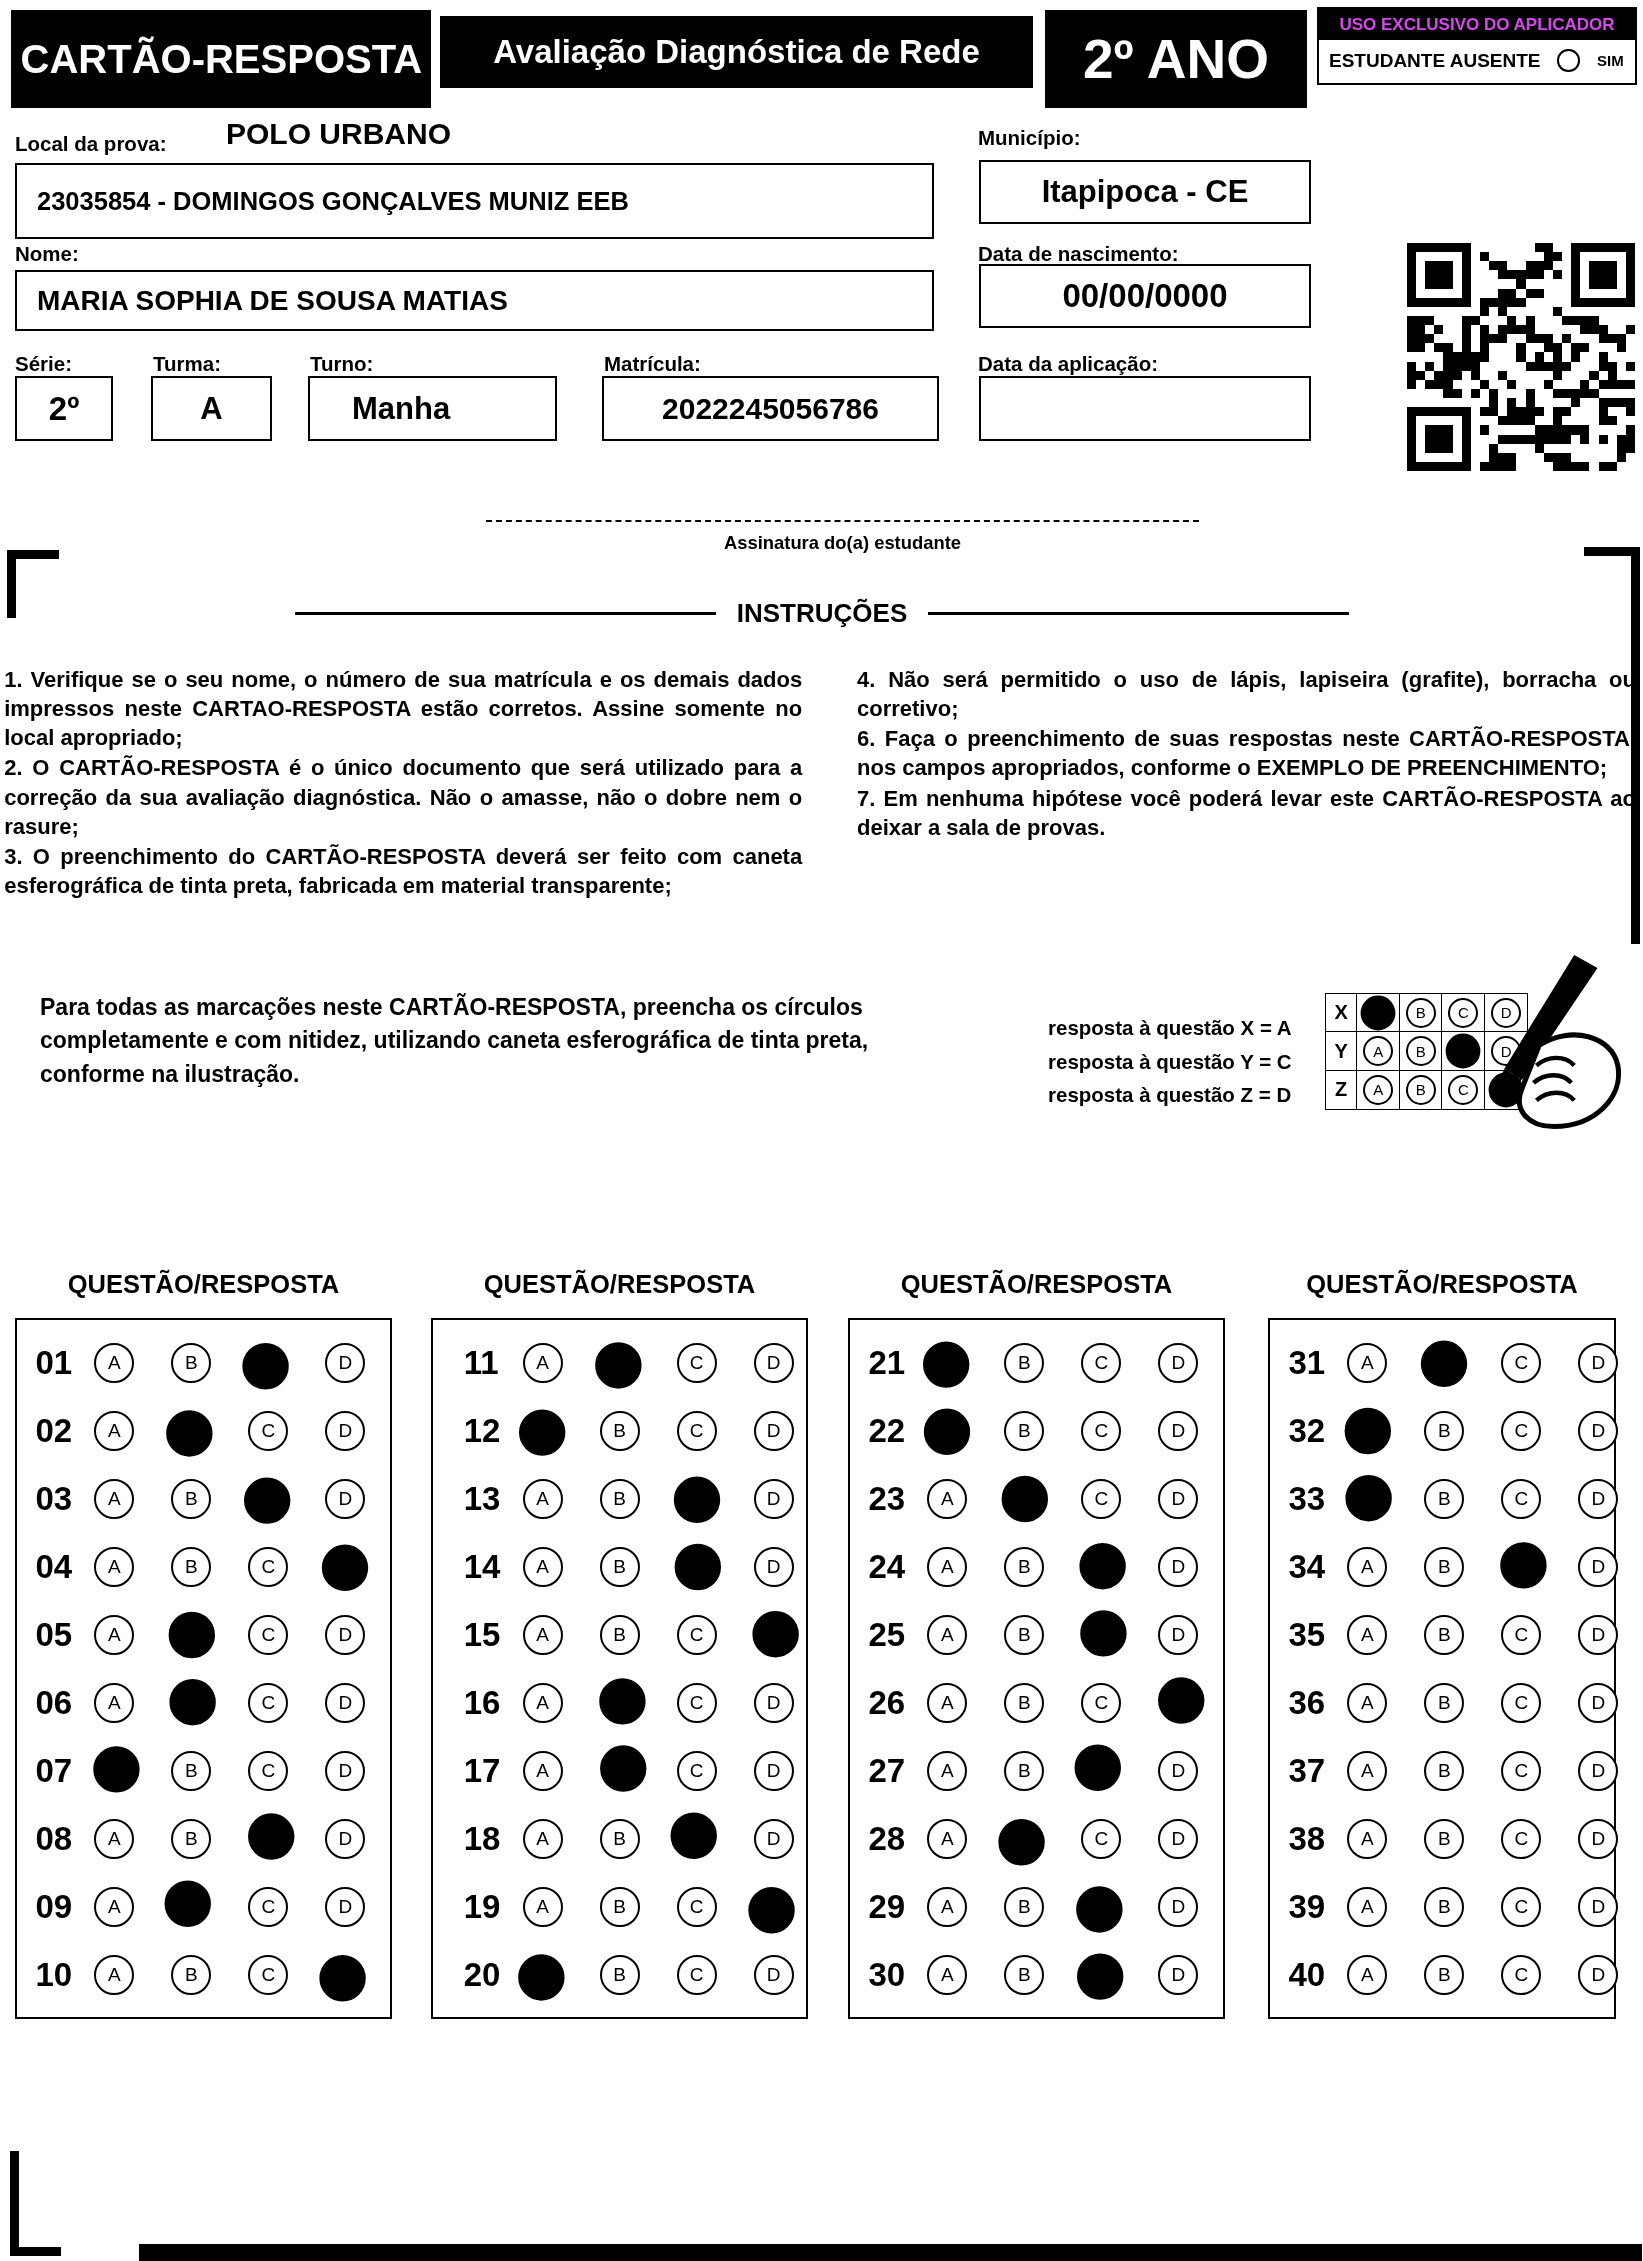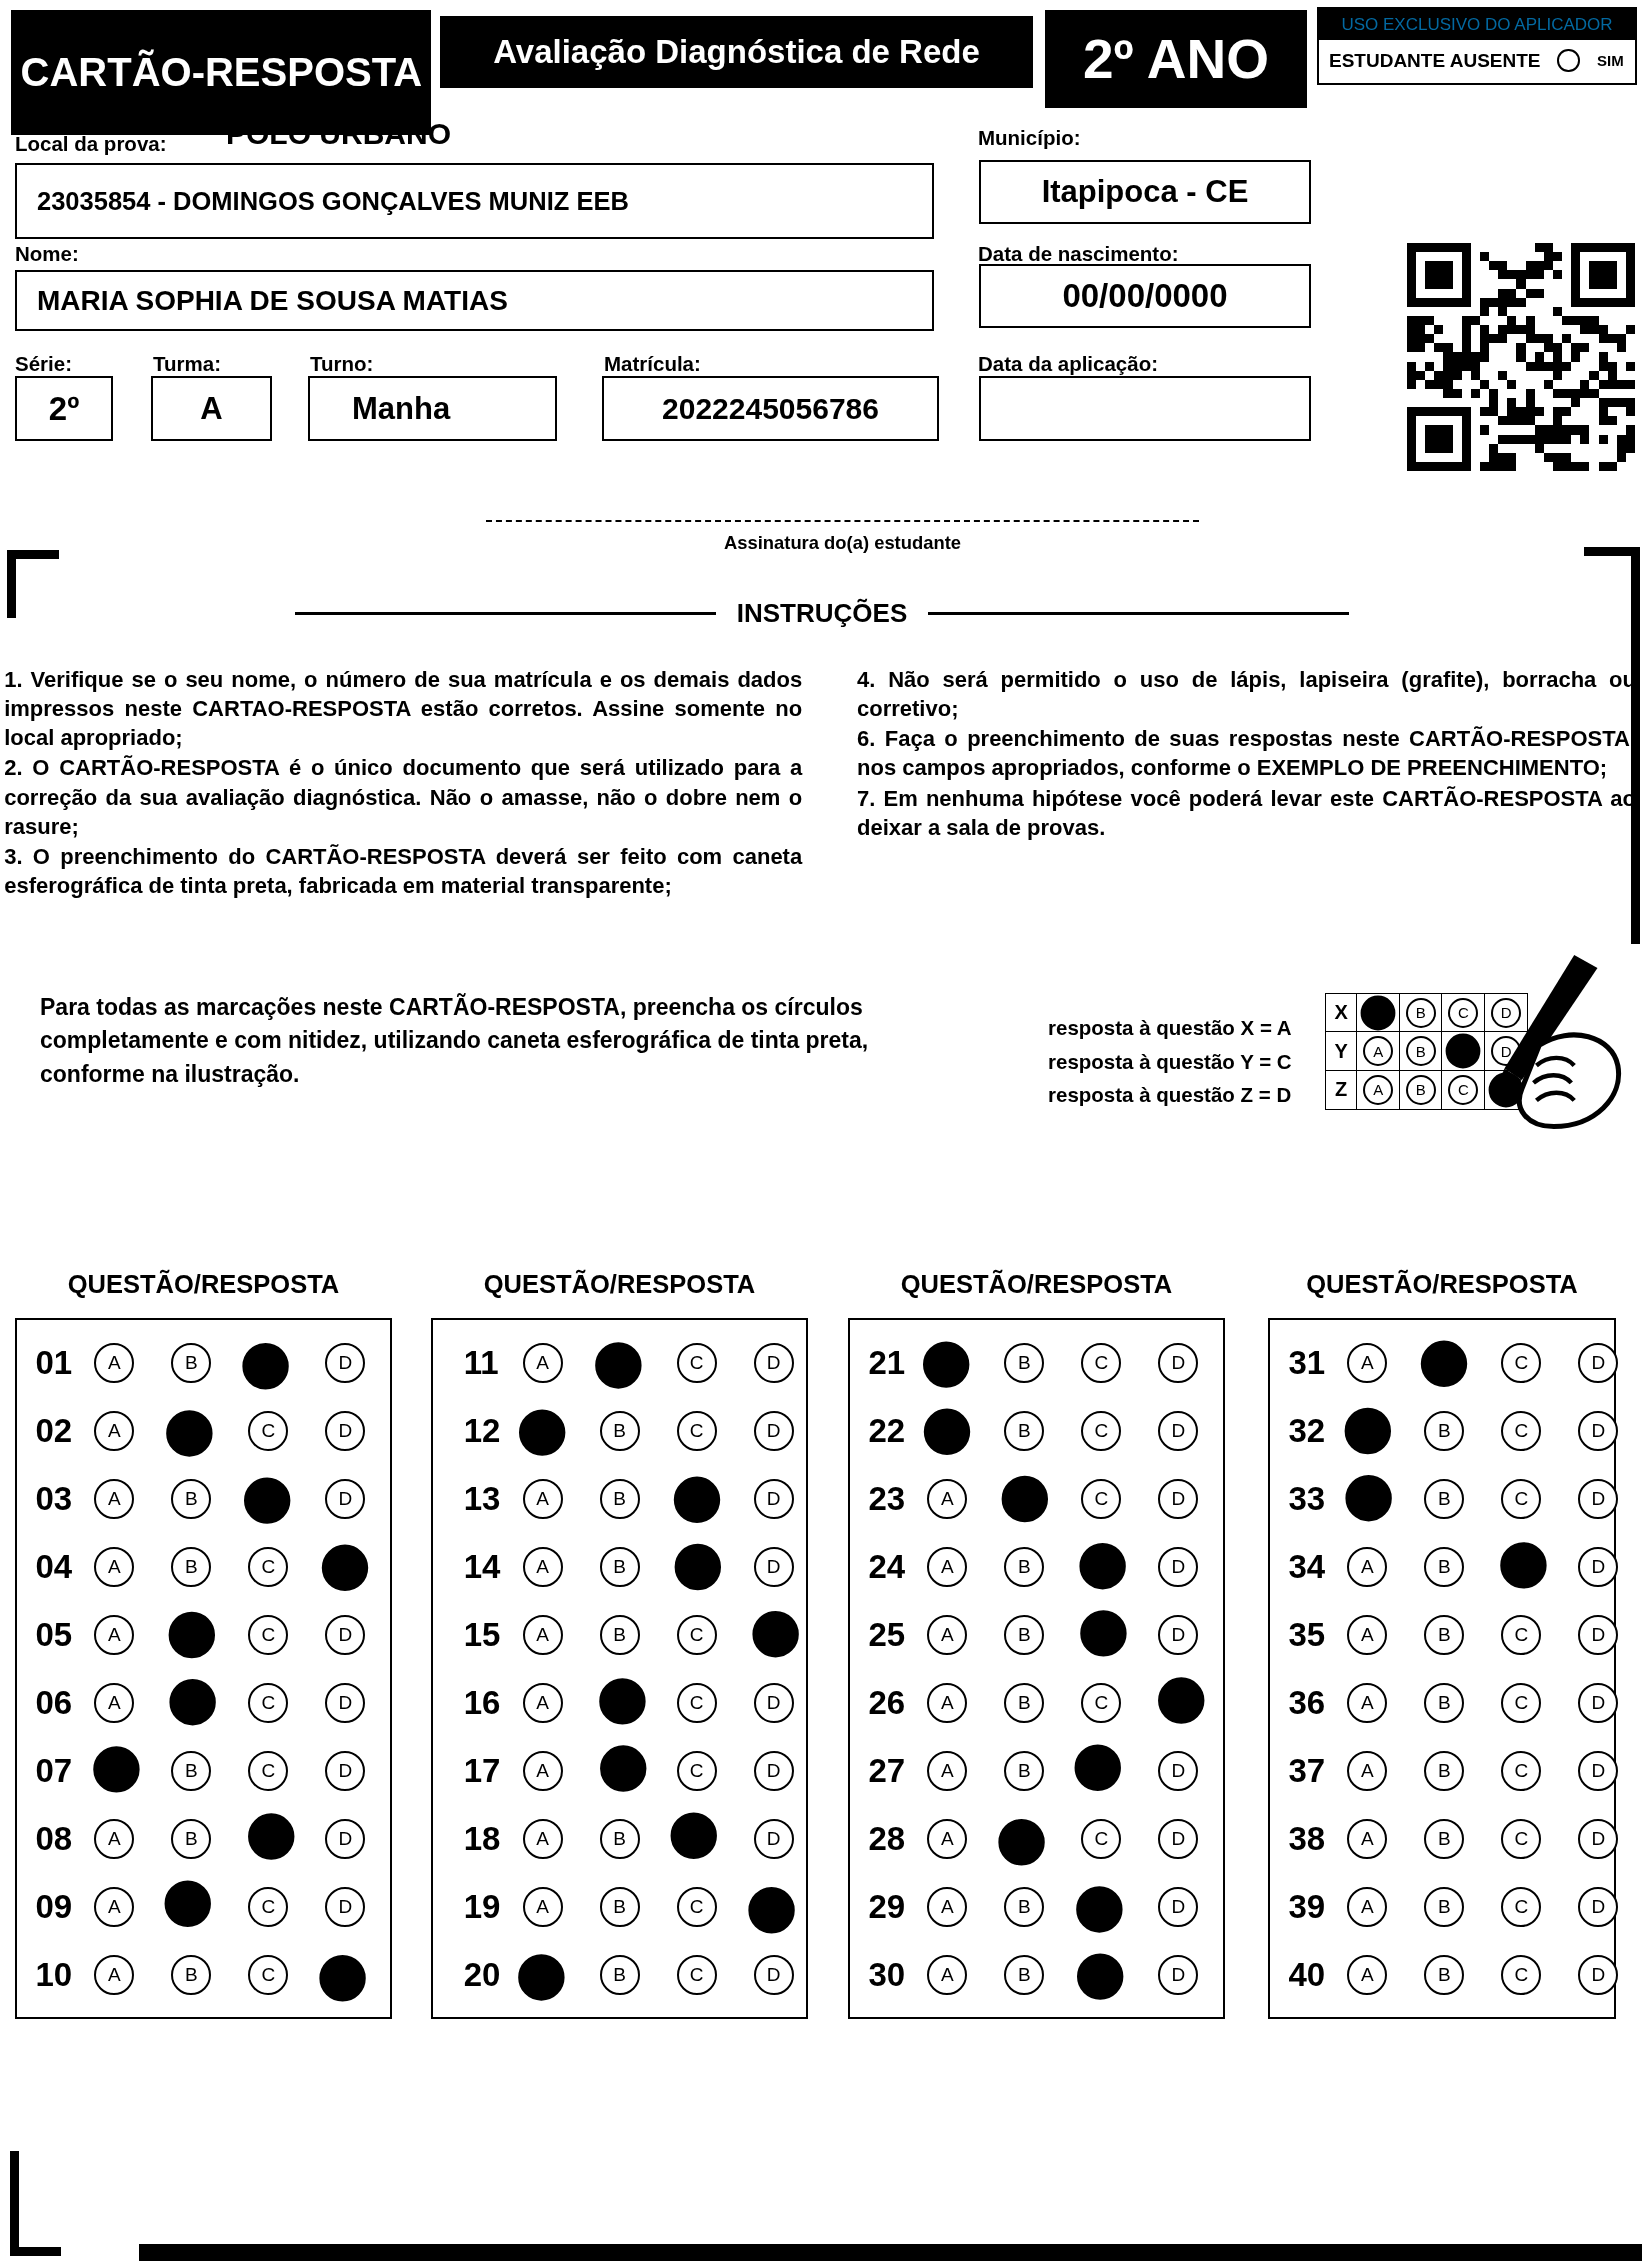--- a/index.html
+++ b/index.html
@@ -15,21 +15,21 @@
   }
   .lbl { position:absolute; font-weight:bold; font-size:20.5px; white-space:nowrap; }
   .fieldbox {
     position:absolute; border:2.1px solid #000; background:#fff;
     display:flex; align-items:center; font-weight:bold; white-space:nowrap;
   }
   .fieldbox.center { justify-content:center; }
 
   
   .apl-box { position:absolute; left:1317px; top:7px; width:320px; height:78px; border:2.1px solid #000; background:#fff; }
-  .apl-title { height:31px; background:#000; color:#0369a1; font-weight:normal; font-size:17px; display:flex; align-items:center; justify-content:center; }
+  .apl-title { height:31px; background:#000; color:#d946ef; font-weight:bold; font-size:17px; display:flex; align-items:center; justify-content:center; }
   .apl-row { height:41px; display:flex; align-items:center; padding:0 10px; gap:17px; }
   .apl-absent { font-weight:bold; font-size:19px; }
   .apl-circle { width:22.6px; height:22.6px; border:2.1px solid #000; border-radius:50%; background:#fff; flex:none; }
   .apl-sim { font-weight:bold; font-size:15px; }
 
   
   .sig-line { position:absolute; left:486px; top:520px; width:713px; border-top:2.8px dashed #000; }
   .sig-label { position:absolute; left:486px; top:532px; width:713px; text-align:center; font-weight:bold; font-size:18.4px; }
 
   
@@ -76,21 +76,21 @@
     display:flex; flex-direction:column; padding:8.5px 0;
   }
   .q-row { flex:1; display:flex; align-items:center; padding-left:18.4px; }
   .q-num { width:59px; font-weight:bold; font-size:33px; flex:none; }
 </style>
 </head>
 <body>
 
 <div class="page">
 
-  <div class="blackbox" style="left:11.3px; top:10px; width:420px; height:125px; font-size:40px;">CARTÃO-RESPOSTA</div>
+  <div class="blackbox" style="left:11.3px; top:10px; width:420px; height:98px; font-size:40px;">CARTÃO-RESPOSTA</div>
   <div class="blackbox" style="left:440px; top:15.6px; width:593px; height:72px; font-size:33px;">Avaliação Diagnóstica de Rede</div>
   <div class="blackbox" style="left:1045px; top:10px; width:262px; height:98px; font-size:55px;">2º ANO</div>
 
   <div class="apl-box">
     <div class="apl-title">USO EXCLUSIVO DO APLICADOR</div>
     <div class="apl-row">
       <span class="apl-absent">ESTUDANTE AUSENTE</span>
       <span class="apl-circle"></span>
       <span class="apl-sim">SIM</span>
     </div>

